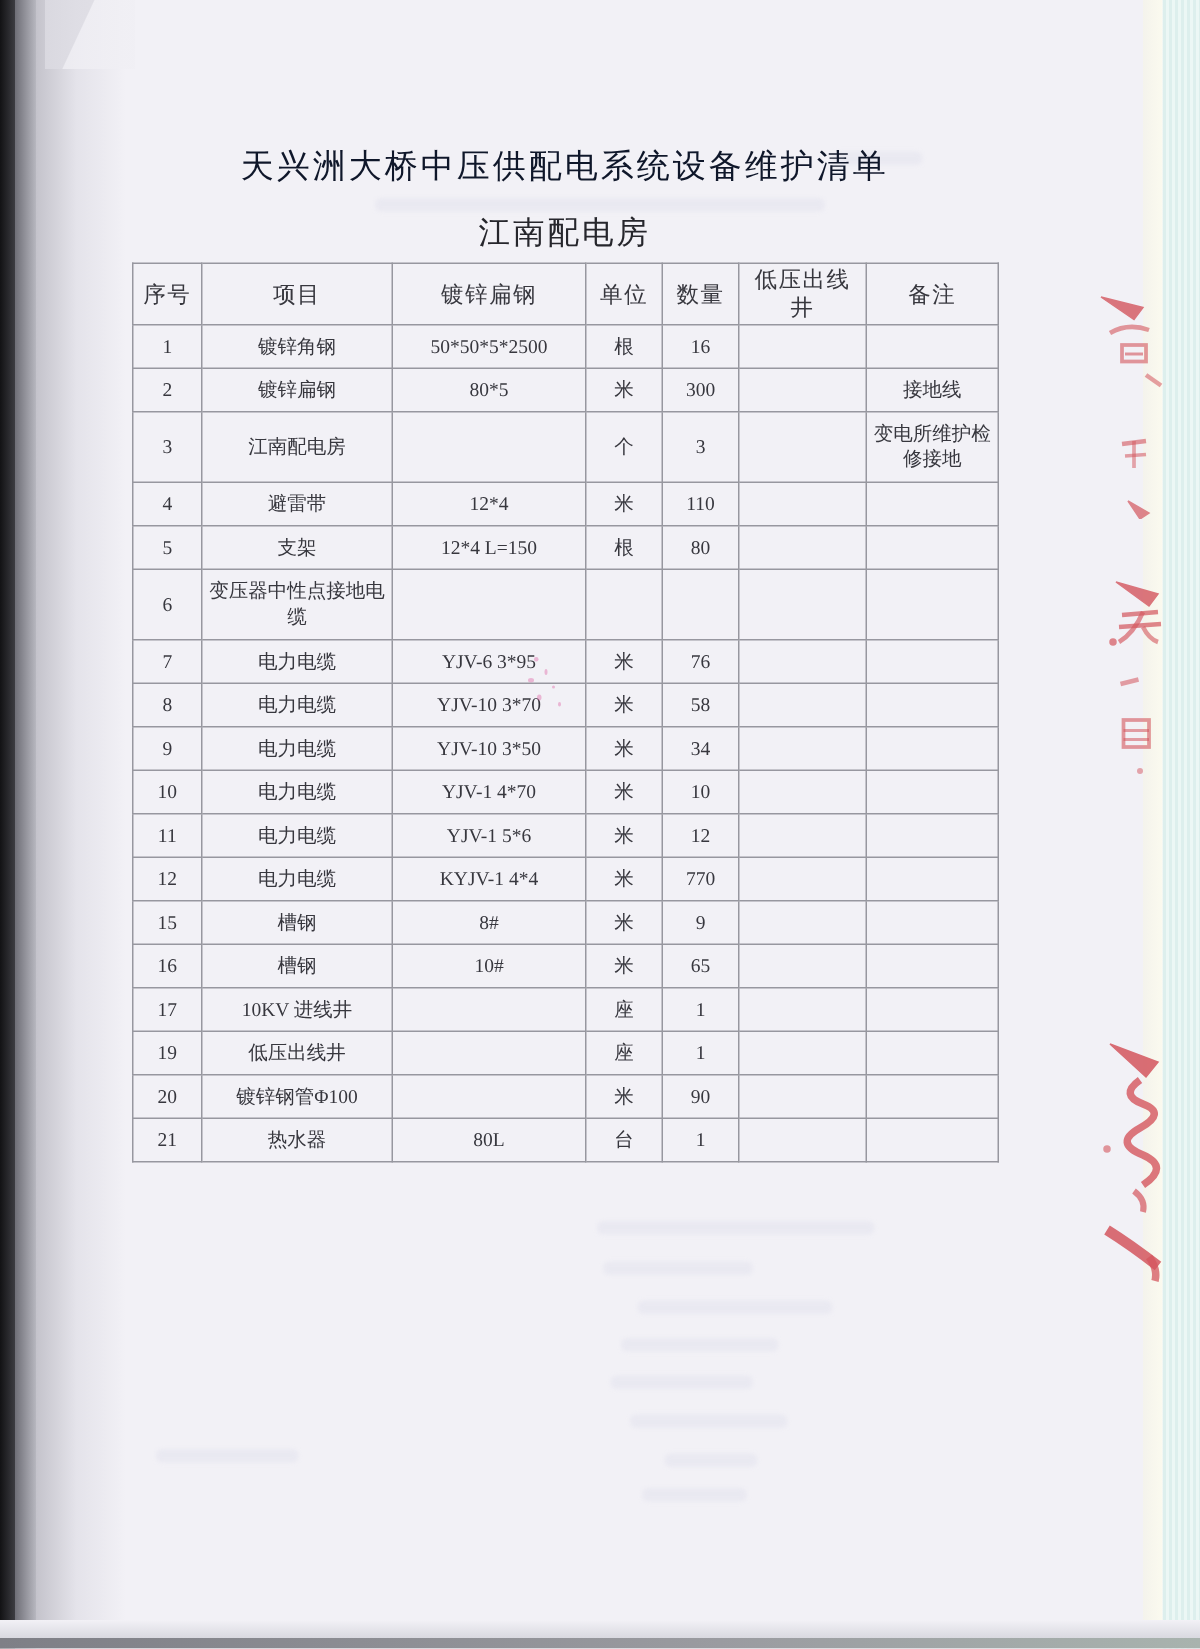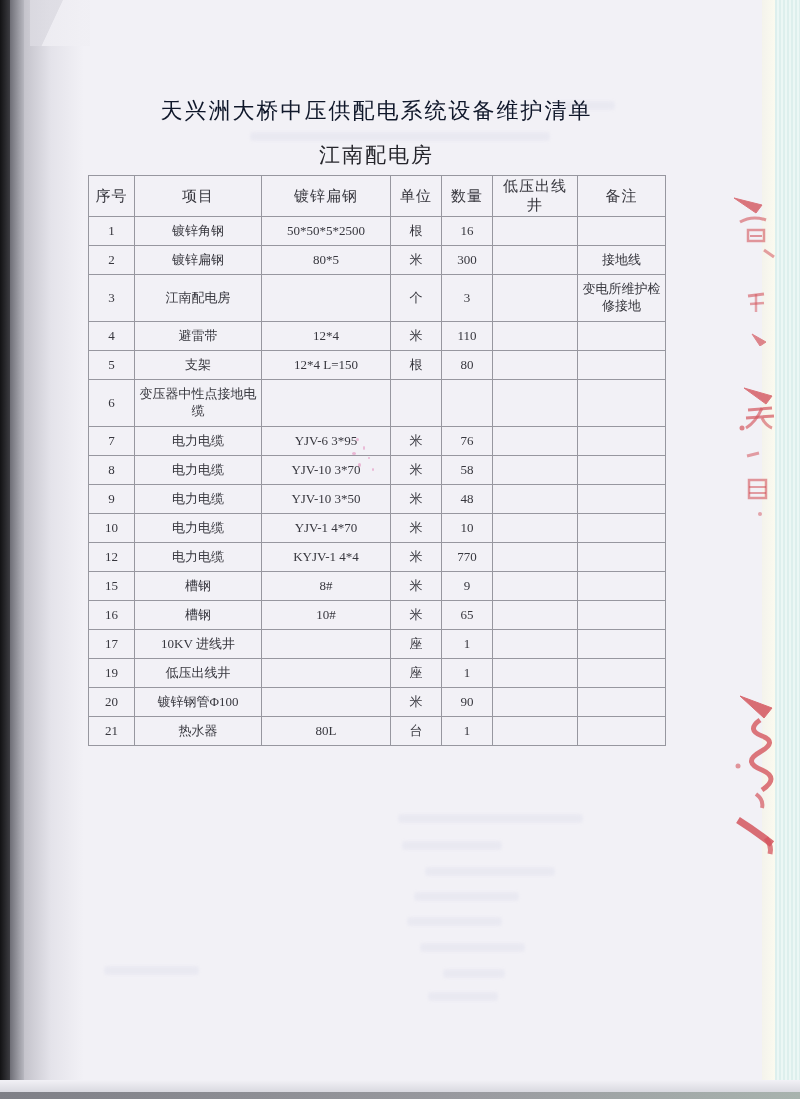--- a/index.html
+++ b/index.html
@@ -165,30 +165,39 @@
         <td>米</td>
         <td>58</td>
         <td></td>
         <td></td>
       </tr>
       <tr>
         <td>9</td>
         <td>电力电缆</td>
         <td>YJV-10 3*50</td>
         <td>米</td>
-        <td>48</td>
+        <td>34</td>
         <td></td>
         <td></td>
       </tr>
       <tr>
         <td>10</td>
         <td>电力电缆</td>
         <td>YJV-1 4*70</td>
         <td>米</td>
         <td>10</td>
+        <td></td>
+        <td></td>
+      </tr>
+      <tr>
+        <td>11</td>
+        <td>电力电缆</td>
+        <td>YJV-1 5*6</td>
+        <td>米</td>
+        <td>12</td>
         <td></td>
         <td></td>
       </tr>
       <tr>
         <td>12</td>
         <td>电力电缆</td>
         <td>KYJV-1 4*4</td>
         <td>米</td>
         <td>770</td>
         <td></td>

